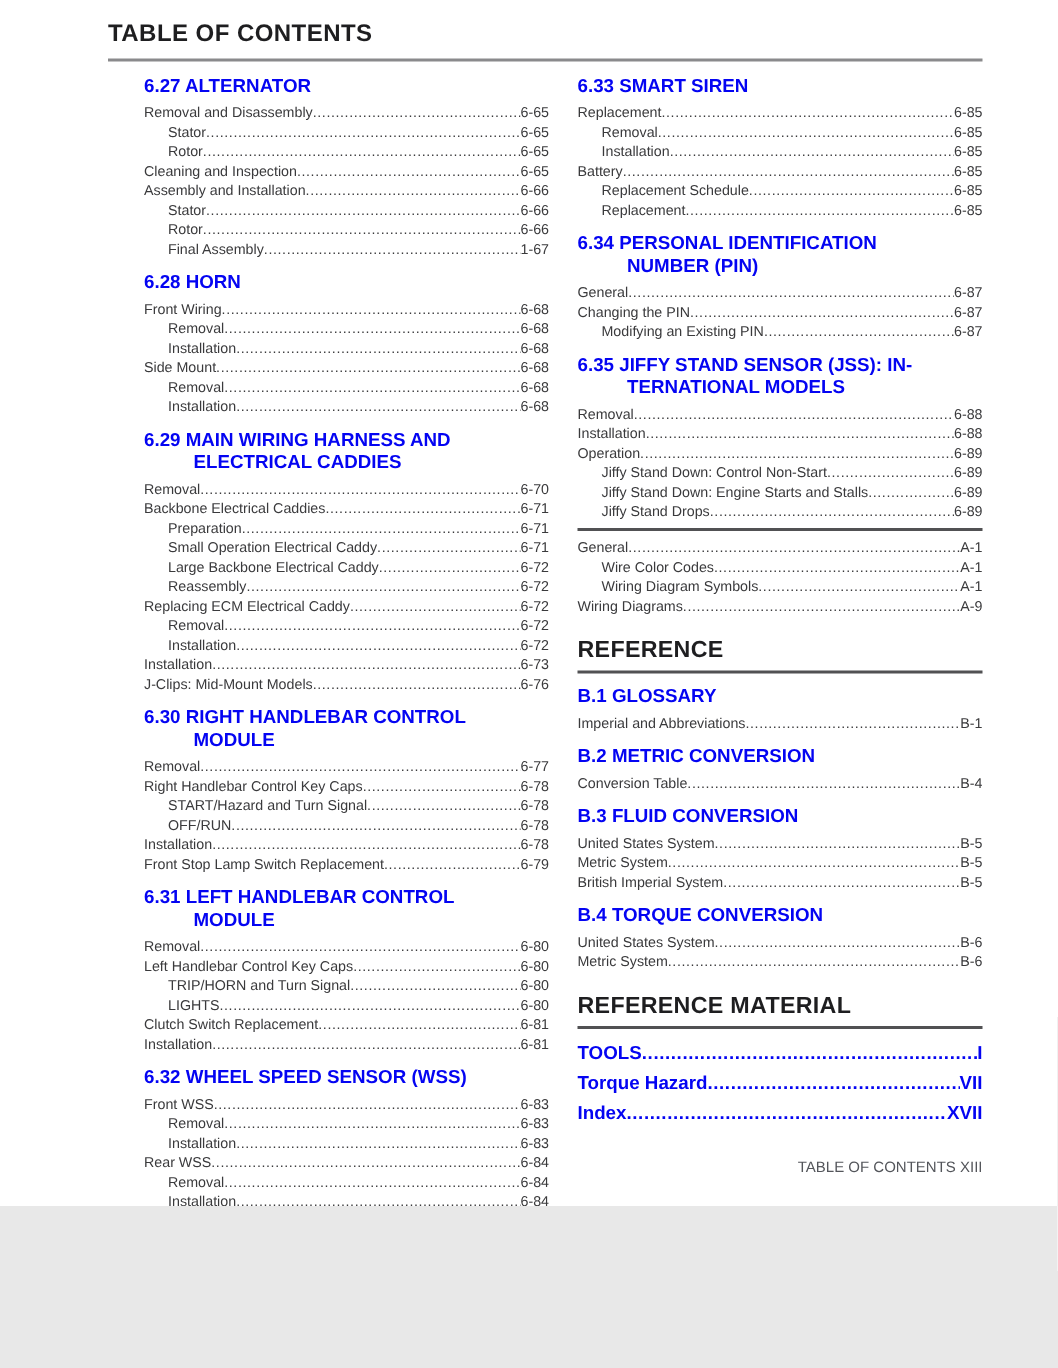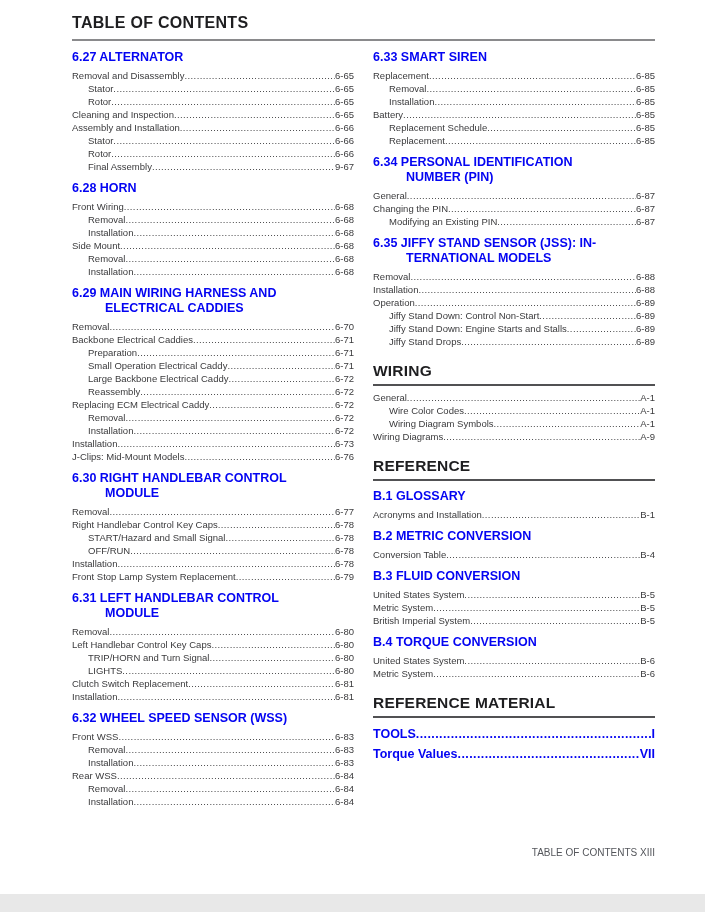--- a/index.html
+++ b/index.html
@@ -1,27 +1,27 @@
 <!DOCTYPE html>
 <html><head>
 <meta charset="utf-8">
 <style>
   html,body { margin:0; padding:0; background:#e8e8e8; }
   .page {
-    position:relative; width:705px; height:894px; background:#ffffff;
+    position:relative; width:705px; height:804px; background:#ffffff;
     font-family:"Liberation Sans", sans-serif; overflow:hidden;
     margin:0 auto;
   }
   .content { position:absolute; left:72px; right:50px; top:14px; }
   .page-title {
     font-size:16px; font-weight:bold; color:var(--heading-black,#1e1e20);
     letter-spacing:0.3px;
   }
   .title-rule { height:2px; background:var(--rule-gray,#8a8a8c); margin-top:7px; }
-  .columns { display:flex; gap:19px; margin-top:1px; }
+  .columns { display:flex; gap:19px; margin-top:1px;margin-left:24px; }
   .col { flex:1; min-width:0; }
 
   .section-heading {
     color:var(--link-blue,#0404f2); font-weight:bold; font-size:12.5px;
     line-height:15px; margin:8px 0 4px 0;
     padding-left:33px; text-indent:-33px; white-space:pre-line;
     cursor:pointer;
   }
   .toc-entry {
     display:flex; font-size:9.5px; line-height:13px;
@@ -41,21 +41,21 @@
     margin-top:13px; letter-spacing:0.2px; line-height:19px;
   }
   .part-rule { height:2px; background:var(--part-rule,#515153); margin:4px 0 5px 0; }
 
   .links-block { margin-top:6px; }
   .links-block .toc-entry {
     font-size:12.5px; font-weight:bold; line-height:20px;
     color:var(--link-blue,#0404f2);
   }
   .footer {
-    position:absolute; right:50px; bottom:36px;
+    position:absolute; right:50px; bottom:20px;
     font-size:10px; color:var(--footer-gray,#54565b);
   }
 </style>
 </head>
 <body>
 
 <div class="page" style="--link-blue: #0404f2; --heading-black: #1e1e20; --body-text: #3a3a3c; --rule-gray: #8a8a8c; --part-rule: #515153; --footer-gray: #54565b;">
   <div class="content">
     <div class="page-title">TABLE OF CONTENTS</div>
     <div class="title-rule"></div>
@@ -93,21 +93,21 @@
             <span class="pageno">6-66</span>
           </div>
           <div class="toc-entry indent-1">
             <span class="label">Rotor</span>
             <span class="dots"></span>
             <span class="pageno">6-66</span>
           </div>
           <div class="toc-entry indent-1">
             <span class="label">Final Assembly</span>
             <span class="dots"></span>
-            <span class="pageno">9-67</span>
+            <span class="pageno">1-67</span>
           </div>
           <div class="section-heading">6.28 HORN</div>
           <div class="toc-entry">
             <span class="label">Front Wiring</span>
             <span class="dots"></span>
             <span class="pageno">6-68</span>
           </div>
           <div class="toc-entry indent-1">
             <span class="label">Removal</span>
             <span class="dots"></span>
@@ -196,36 +196,36 @@
             <span class="label">Removal</span>
             <span class="dots"></span>
             <span class="pageno">6-77</span>
           </div>
           <div class="toc-entry">
             <span class="label">Right Handlebar Control Key Caps</span>
             <span class="dots"></span>
             <span class="pageno">6-78</span>
           </div>
           <div class="toc-entry indent-1">
-            <span class="label">START/Hazard and Small Signal</span>
+            <span class="label">START/Hazard and Turn Signal</span>
             <span class="dots"></span>
             <span class="pageno">6-78</span>
           </div>
           <div class="toc-entry indent-1">
             <span class="label">OFF/RUN</span>
             <span class="dots"></span>
             <span class="pageno">6-78</span>
           </div>
           <div class="toc-entry">
             <span class="label">Installation</span>
             <span class="dots"></span>
             <span class="pageno">6-78</span>
           </div>
           <div class="toc-entry">
-            <span class="label">Front Stop Lamp System Replacement</span>
+            <span class="label">Front Stop Lamp Switch Replacement</span>
             <span class="dots"></span>
             <span class="pageno">6-79</span>
           </div>
           <div class="section-heading">6.31 LEFT HANDLEBAR CONTROL
 MODULE</div>
           <div class="toc-entry">
             <span class="label">Removal</span>
             <span class="dots"></span>
             <span class="pageno">6-80</span>
           </div>
@@ -360,21 +360,20 @@
           <div class="toc-entry indent-1">
             <span class="label">Jiffy Stand Down: Engine Starts and Stalls</span>
             <span class="dots"></span>
             <span class="pageno">6-89</span>
           </div>
           <div class="toc-entry indent-1">
             <span class="label">Jiffy Stand Drops</span>
             <span class="dots"></span>
             <span class="pageno">6-89</span>
           </div>
-          <div class="part-heading">WIRING</div>
           <div class="part-rule"></div>
           <div class="toc-entry">
             <span class="label">General</span>
             <span class="dots"></span>
             <span class="pageno">A-1</span>
           </div>
           <div class="toc-entry indent-1">
             <span class="label">Wire Color Codes</span>
             <span class="dots"></span>
             <span class="pageno">A-1</span>
@@ -386,21 +385,21 @@
           </div>
           <div class="toc-entry">
             <span class="label">Wiring Diagrams</span>
             <span class="dots"></span>
             <span class="pageno">A-9</span>
           </div>
           <div class="part-heading">REFERENCE</div>
           <div class="part-rule"></div>
           <div class="section-heading">B.1 GLOSSARY</div>
           <div class="toc-entry">
-            <span class="label">Acronyms and Installation</span>
+            <span class="label">Imperial and Abbreviations</span>
             <span class="dots"></span>
             <span class="pageno">B-1</span>
           </div>
           <div class="section-heading">B.2 METRIC CONVERSION</div>
           <div class="toc-entry">
             <span class="label">Conversion Table</span>
             <span class="dots"></span>
             <span class="pageno">B-4</span>
           </div>
           <div class="section-heading">B.3 FLUID CONVERSION</div>
@@ -432,22 +431,27 @@
           </div>
           <div class="part-heading">REFERENCE MATERIAL</div>
           <div class="part-rule"></div>
           <div class="links-block">
             <div class="toc-entry">
               <span class="label">TOOLS</span>
               <span class="dots"></span>
               <span class="pageno">I</span>
             </div>
             <div class="toc-entry">
-              <span class="label">Torque Values</span>
+              <span class="label">Torque Hazard</span>
               <span class="dots"></span>
               <span class="pageno">VII</span>
+            </div>
+            <div class="toc-entry">
+              <span class="label">Index</span>
+              <span class="dots"></span>
+              <span class="pageno">XVII</span>
             </div>
           </div>
         </div>
     </div>
   </div>
   <div class="footer">TABLE OF CONTENTS XIII</div>
 </div>
 
 </body></html>

